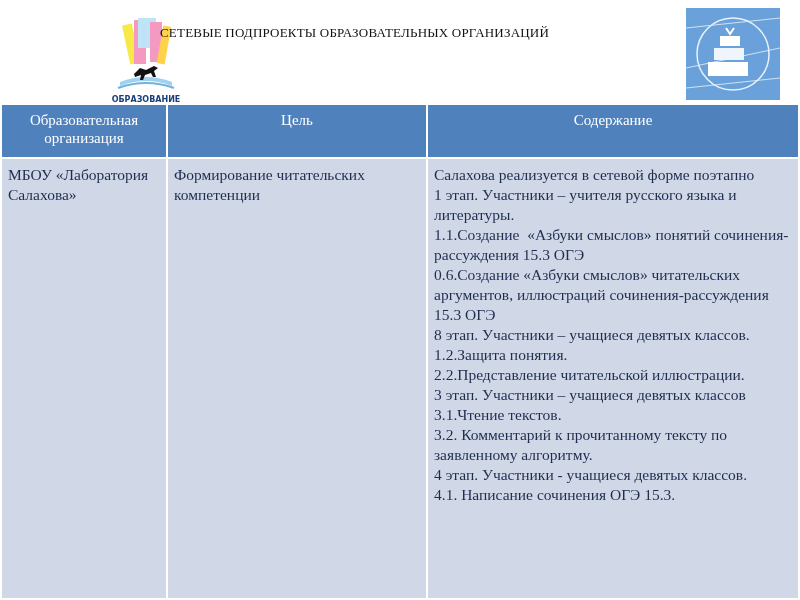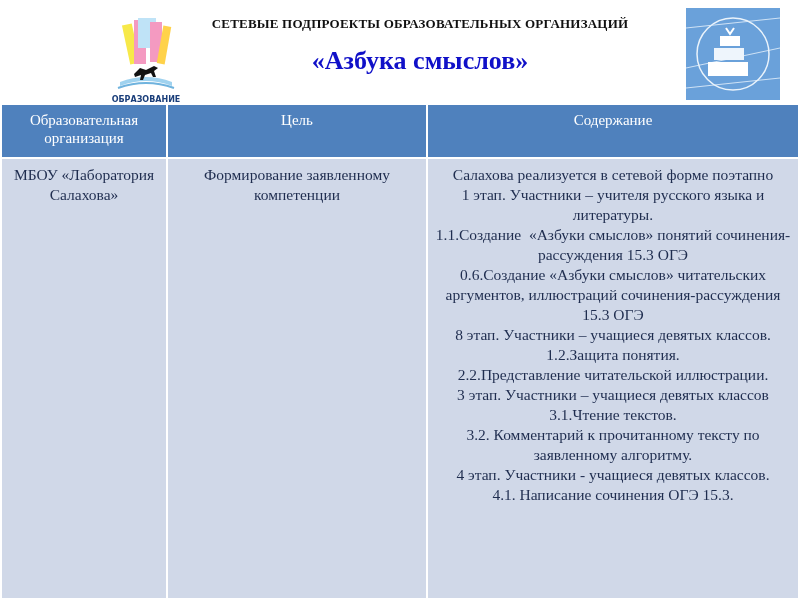--- a/index.html
+++ b/index.html
@@ -1,24 +1,24 @@
 <!DOCTYPE html>
 <html><head>
 <meta charset="utf-8">
 <style>
   html, body { margin:0; padding:0; }
   body { width:800px; height:600px; background:#ffffff; position:relative; overflow:hidden; font-family:"Liberation Serif","DejaVu Serif",serif; }
   .header { position:absolute; left:0; top:0; width:800px; height:104px; }
   .logo-left { position:absolute; left:88px; top:16px; width:68px; height:88px;margin-left:24px; }
   .logo-right { position:absolute; left:686px; top:8px; width:94px; height:92px; background:#6aa1da; }
-  .title-small { position:absolute; left:160px; top:16px; width:520px; text-align:center; font-size:13px; font-weight:bold; color:#111; letter-spacing:0.2px; white-space:nowrap; }
+  .title-small { position:absolute; left:160px; top:25px; width:520px; font-size:13px; font-weight:normal; color:#111; letter-spacing:0.2px; white-space:nowrap; }
   .title-big { position:absolute; left:160px; top:46px; width:520px; text-align:center; font-size:26px; font-weight:bold; color:#1010c8; }
   table.main { position:absolute; left:0; top:103px; width:800px; height:497px; border-collapse:collapse; table-layout:fixed; }
   table.main th { background:#4f81bd; color:#ffffff; font-weight:normal; font-size:15px; line-height:18px; vertical-align:top; padding:6px 4px 0 4px; height:46px; border:2px solid #ffffff; }
-  table.main td { background:#d0d8e8; color:#1f2d4f; font-size:15.5px; line-height:20px; vertical-align:top; padding:6px 6px 0 6px; border:2px solid #ffffff;text-align:center; }
+  table.main td { background:#d0d8e8; color:#1f2d4f; font-size:15.5px; line-height:20px; vertical-align:top; padding:6px 6px 0 6px; border:2px solid #ffffff; }
   .col1 { width:156px; }
   .col2 { width:250px; }
   .content-line { display:block; white-space:pre-wrap; }
 </style>
 </head>
 <body>
 
 <div class="header">
   <div class="logo-left">
     <svg width="68" height="88" viewBox="0 0 68 88">
@@ -27,21 +27,20 @@
       <rect x="26" y="2" width="18" height="30" fill="#bfe3f7"></rect>
       <rect x="38" y="6" width="12" height="40" fill="#f49ac1"></rect>
       <rect x="48" y="10" width="8" height="38" fill="#ffd24a" transform="rotate(10 52 29)"></rect>
       <path d="M8 66 Q34 56 60 66 L60 70 Q34 60 8 70 Z" fill="#9fd2ef"></path>
       <path d="M6 72 Q34 62 62 72" stroke="#6fb3de" stroke-width="2" fill="none"></path>
       <path d="M22 58 l6-6 l6 2 l8-4 l4 2 l-4 3 l2 6 l-3 0 l-2-4 l-6 2 l-2 5 l-3 0 l1-5 l-6 2 z" fill="#111"></path>
       <text x="34" y="86" text-anchor="middle" font-size="8" font-weight="bold" fill="#1a3e7a" font-family="DejaVu Sans, sans-serif">ОБРАЗОВАНИЕ</text>
     </svg>
   </div>
   <div class="title-small">СЕТЕВЫЕ  ПОДПРОЕКТЫ ОБРАЗОВАТЕЛЬНЫХ ОРГАНИЗАЦИЙ</div>
-  <div class="title-big">«Азбука смыслов»</div>
   <div class="logo-right">
     <svg width="94" height="92" viewBox="0 0 94 92">
       <rect width="94" height="92" fill="#6aa1da"></rect>
       <line x1="0" y1="20" x2="94" y2="10" stroke="#cfe2f5" stroke-width="1"></line>
       <line x1="0" y1="60" x2="94" y2="40" stroke="#cfe2f5" stroke-width="1"></line>
       <line x1="0" y1="80" x2="94" y2="70" stroke="#cfe2f5" stroke-width="1"></line>
       <circle cx="47" cy="46" r="36" fill="none" stroke="#eaf3fb" stroke-width="1.5"></circle>
       <rect x="34" y="28" width="20" height="10" fill="#ffffff"></rect>
       <rect x="28" y="40" width="30" height="12" fill="#eef5fc"></rect>
       <rect x="22" y="54" width="40" height="14" fill="#ffffff"></rect>
@@ -54,21 +53,21 @@
   <thead>
     <tr>
       <th class="col1">Образовательная организация</th>
       <th class="col2">Цель</th>
       <th>Содержание</th>
     </tr>
   </thead>
   <tbody>
     <tr>
       <td>МБОУ «Лаборатория Салахова»</td>
-      <td>Формирование заявленному компетенции</td>
+      <td>Формирование читательских компетенции</td>
       <td>
         <span class="content-line">Салахова реализуется в сетевой форме поэтапно</span>
         <span class="content-line">1 этап. Участники – учителя русского языка и литературы.</span>
         <span class="content-line">1.1.Создание  «Азбуки смыслов» понятий сочинения-рассуждения 15.3 ОГЭ</span>
         <span class="content-line">0.6.Создание «Азбуки смыслов» читательских аргументов, иллюстраций сочинения-рассуждения 15.3 ОГЭ</span>
         <span class="content-line">8 этап. Участники – учащиеся девятых классов.</span>
         <span class="content-line">1.2.Защита понятия.</span>
         <span class="content-line">2.2.Представление читательской иллюстрации.</span>
         <span class="content-line">3 этап. Участники – учащиеся девятых классов</span>
         <span class="content-line">3.1.Чтение текстов.</span>

